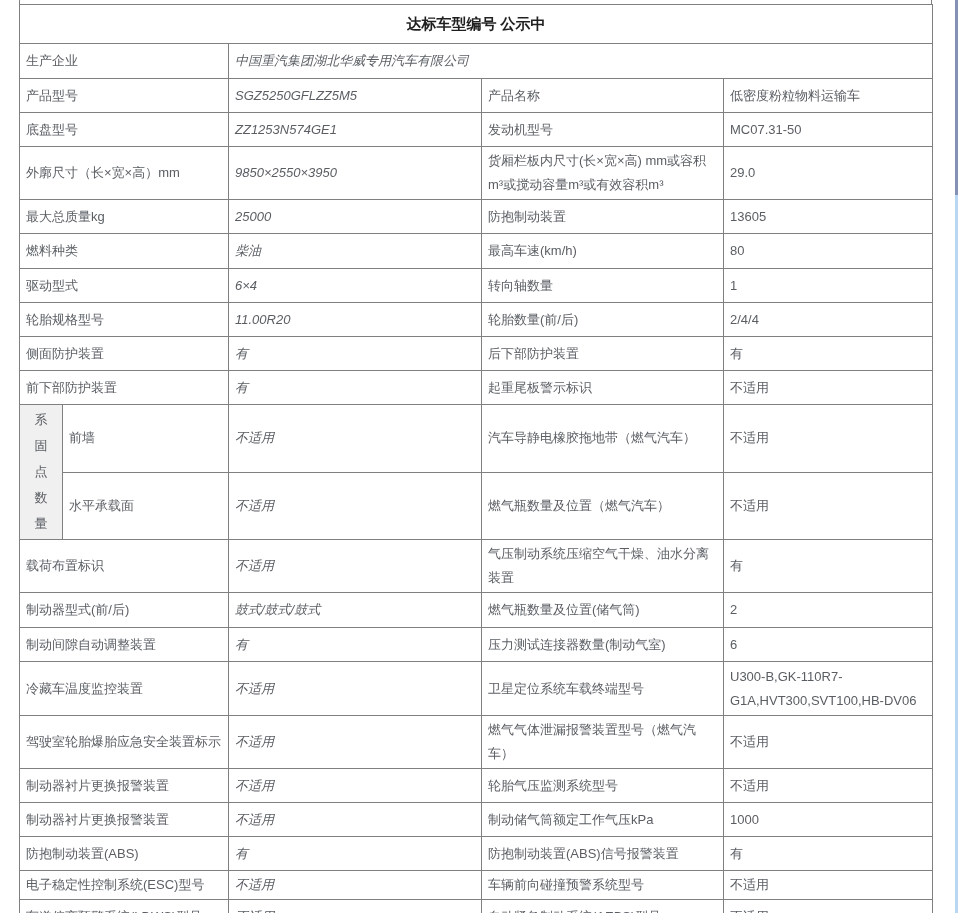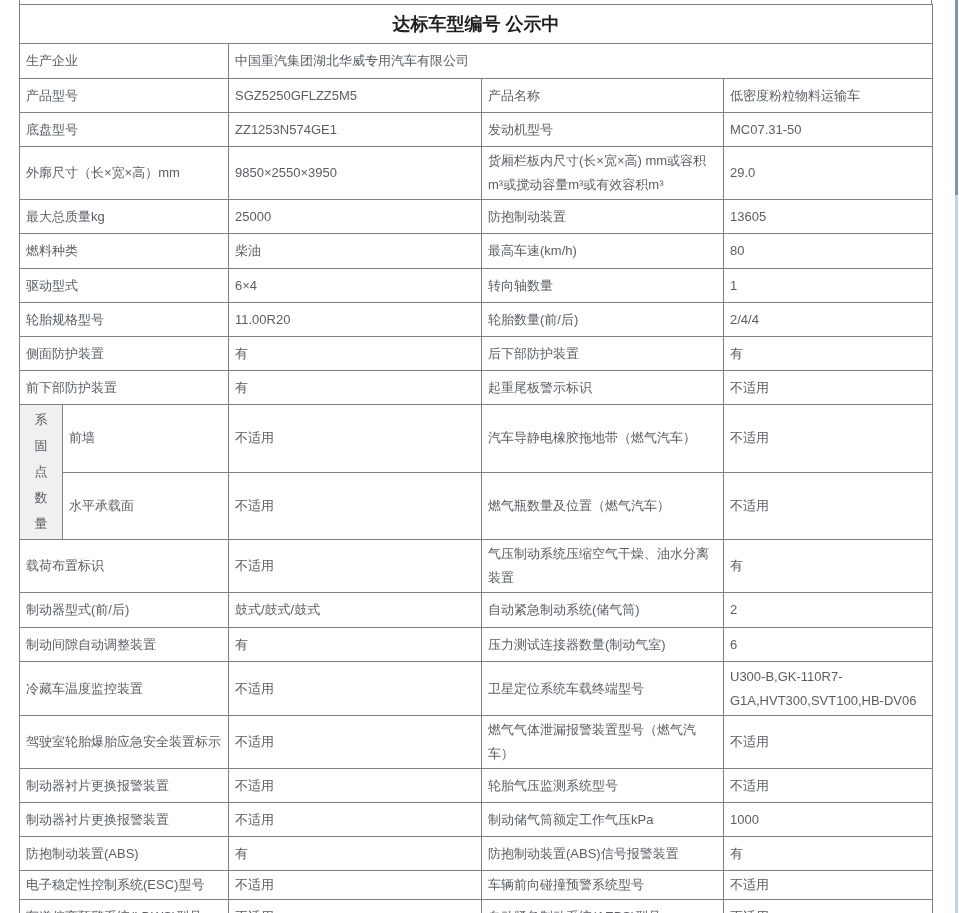--- a/index.html
+++ b/index.html
@@ -13,26 +13,26 @@
     border-collapse:collapse;table-layout:fixed;
   }
   table.spec td{
     border:1px solid #808080;
     padding:2px 6px;
     vertical-align:middle;
     overflow:hidden;
     line-height:24px;
   }
   td.c1{padding-left:13px;}
-  td.c2{padding-left:14px;}
+  td.c2{padding-left:14px;font-style:italic;}
   td.c3{padding-left:6px;}
   td.c4{padding-left:13px;}
   td.sub{padding-left:16px;}
   td.title-cell{
-    text-align:center;font-weight:bold;color:#1f1f1f;font-size:18px;
+    text-align:center;font-weight:bold;color:#1f1f1f;font-size:15px;
   }
   td.vhead{
     background:#f0f0f0;padding:0;text-align:center;margin-top:20px;
   }
   .vstack{
     width:14px;margin:0 auto;word-break:break-all;line-height:26px;text-align:center;
   }
   .remnant{
     position:absolute;top:0;width:1px;height:4px;background:#808080;
   }
@@ -150,21 +150,21 @@
   <tr style="height:34px">
     <td colspan="2" class="c1">载荷布置标识</td>
     <td class="c2">不适用</td>
     <td class="c3">气压制动系统压缩空气干燥、油水分离装置</td>
     <td class="c4">有</td>
   </tr>
 
   <tr style="height:35px">
     <td colspan="2" class="c1">制动器型式(前/后)</td>
     <td class="c2">鼓式/鼓式/鼓式</td>
-    <td class="c3">自动紧急制动系统(储气筒)</td>
+    <td class="c3">燃气瓶数量及位置(储气筒)</td>
     <td class="c4">2</td>
   </tr>
 
   <tr style="height:34px">
     <td colspan="2" class="c1">制动间隙自动调整装置</td>
     <td class="c2">有</td>
     <td class="c3">压力测试连接器数量(制动气室)</td>
     <td class="c4">6</td>
   </tr>
 

